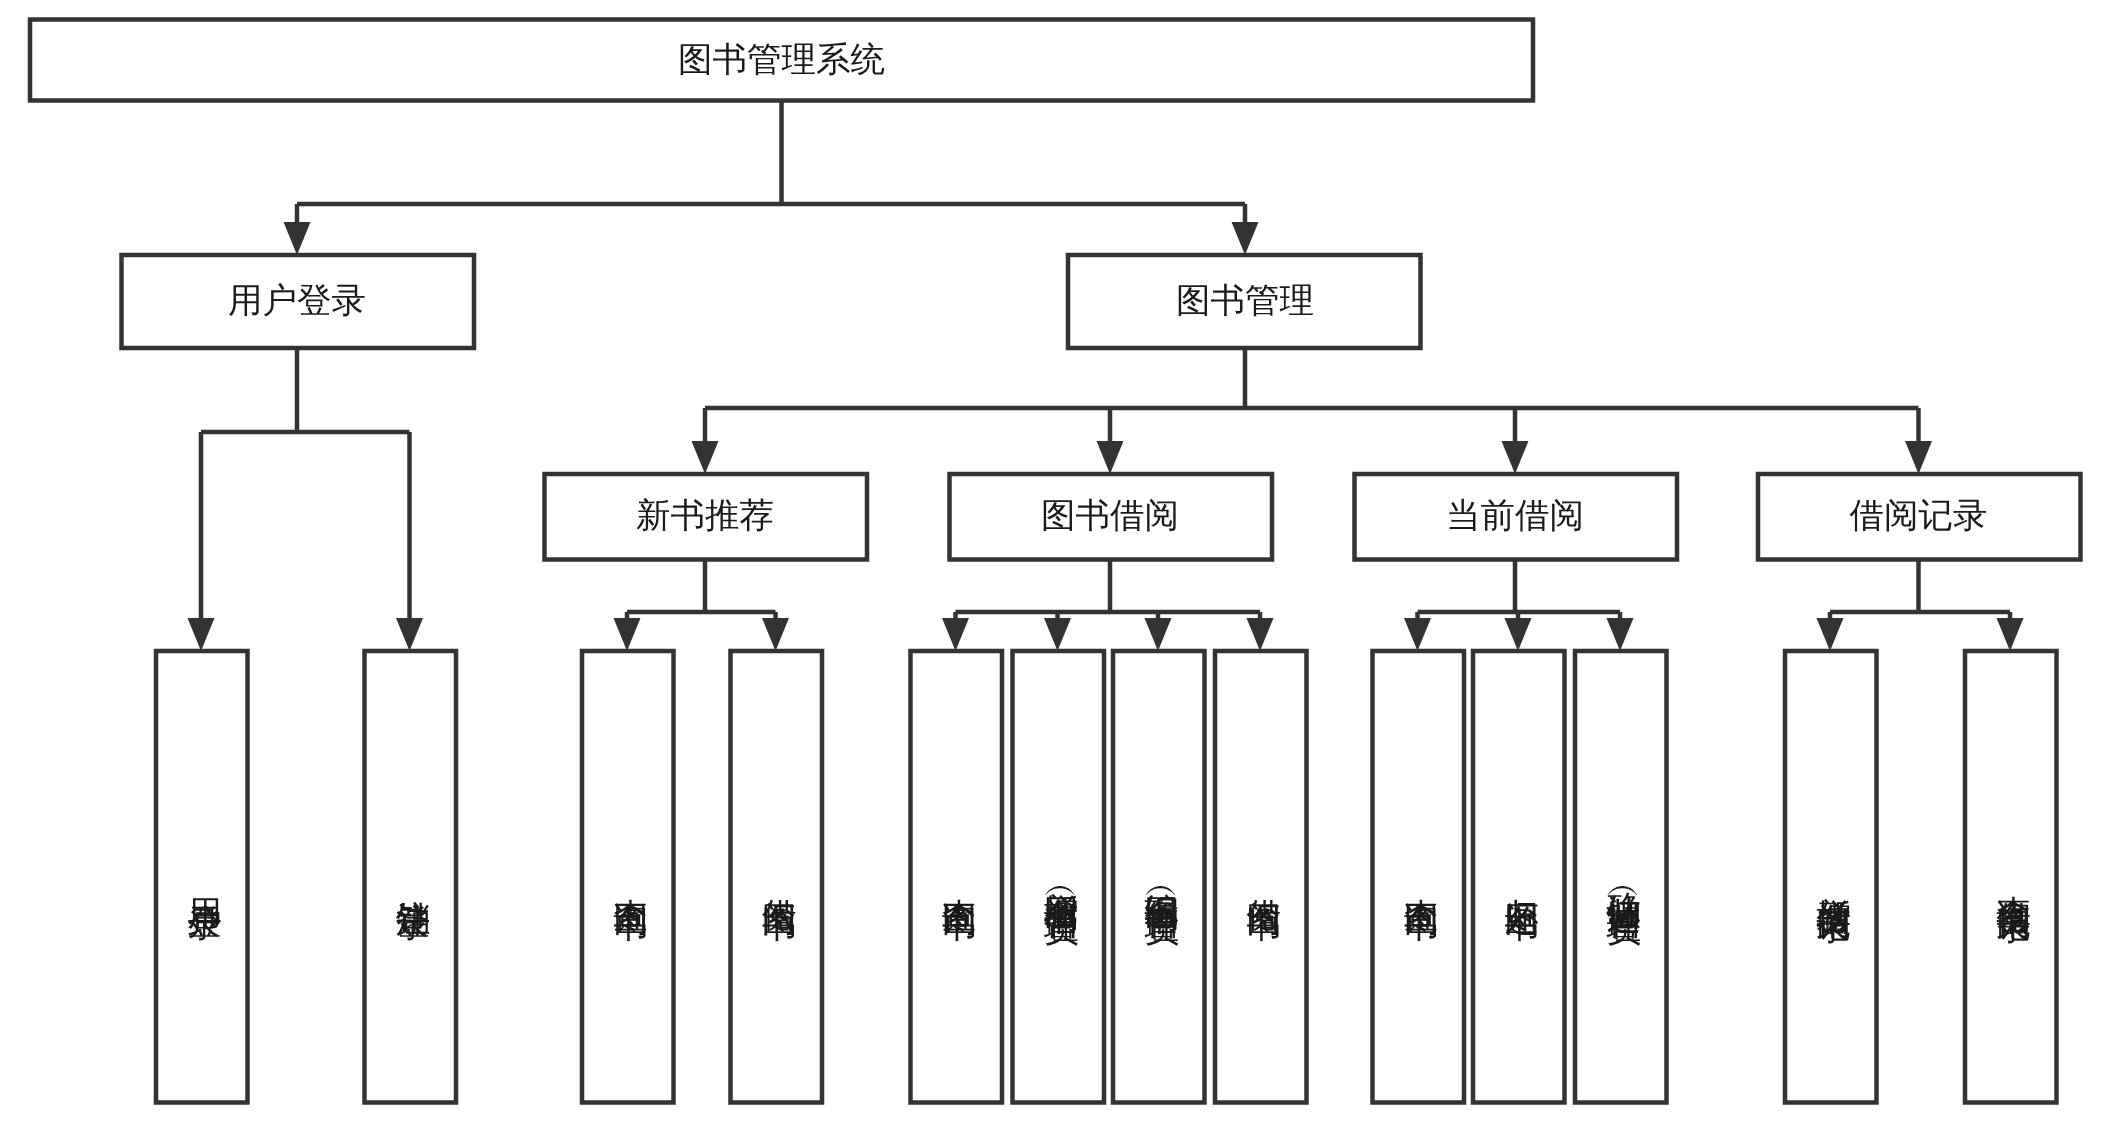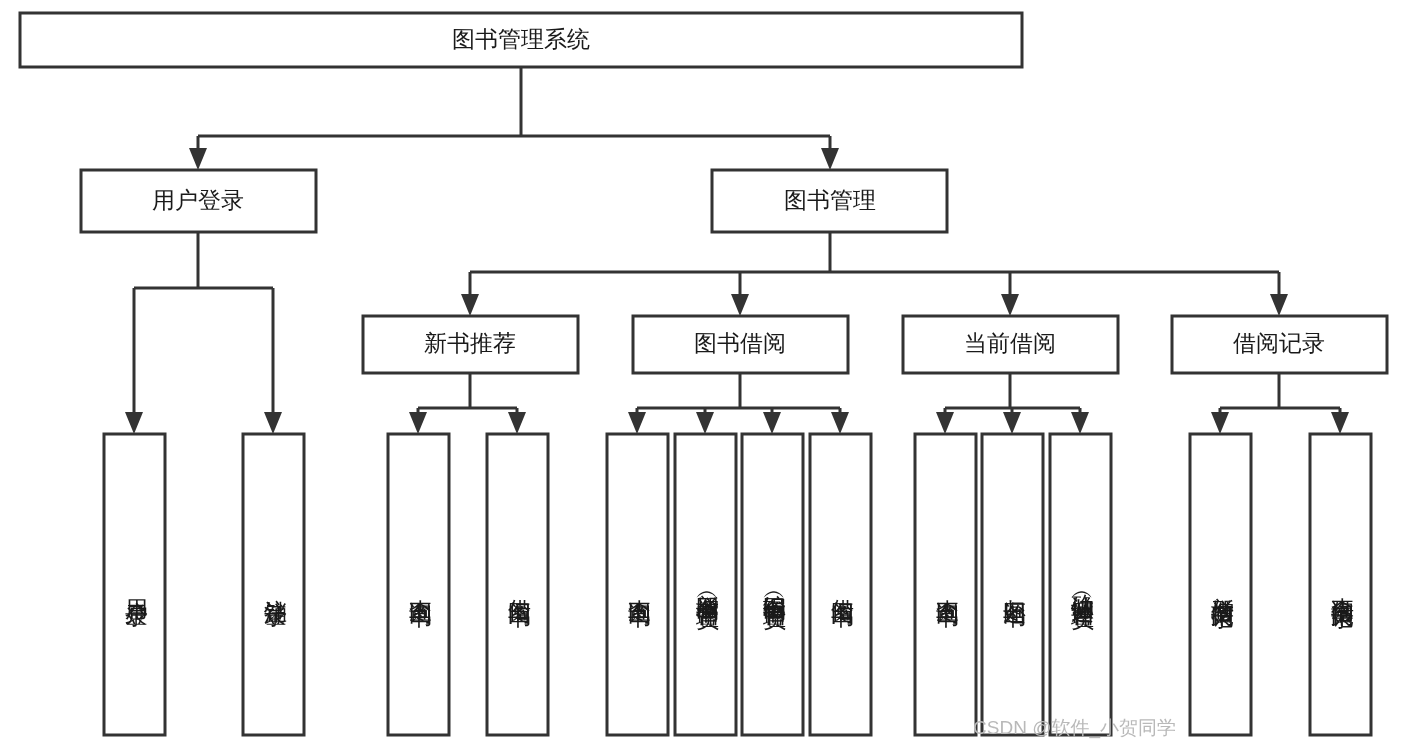--- a/index.html
+++ b/index.html
@@ -213,14 +213,13 @@
     <g>
       <rect class="node-rect" x="1190" y="434" width="61" height="301"></rect>
       <text class="node-label-vertical" x="1221" y="585">新增借阅记录</text>
     </g>
     <g>
       <rect class="node-rect" x="1310" y="434" width="61" height="301"></rect>
       <text class="node-label-vertical" x="1341" y="585">查询借阅记录</text>
     </g>
   </svg>
 
-  <div class="watermark">CSDN @软件_小贺同学</div>
 </div>
 
 </body></html>

